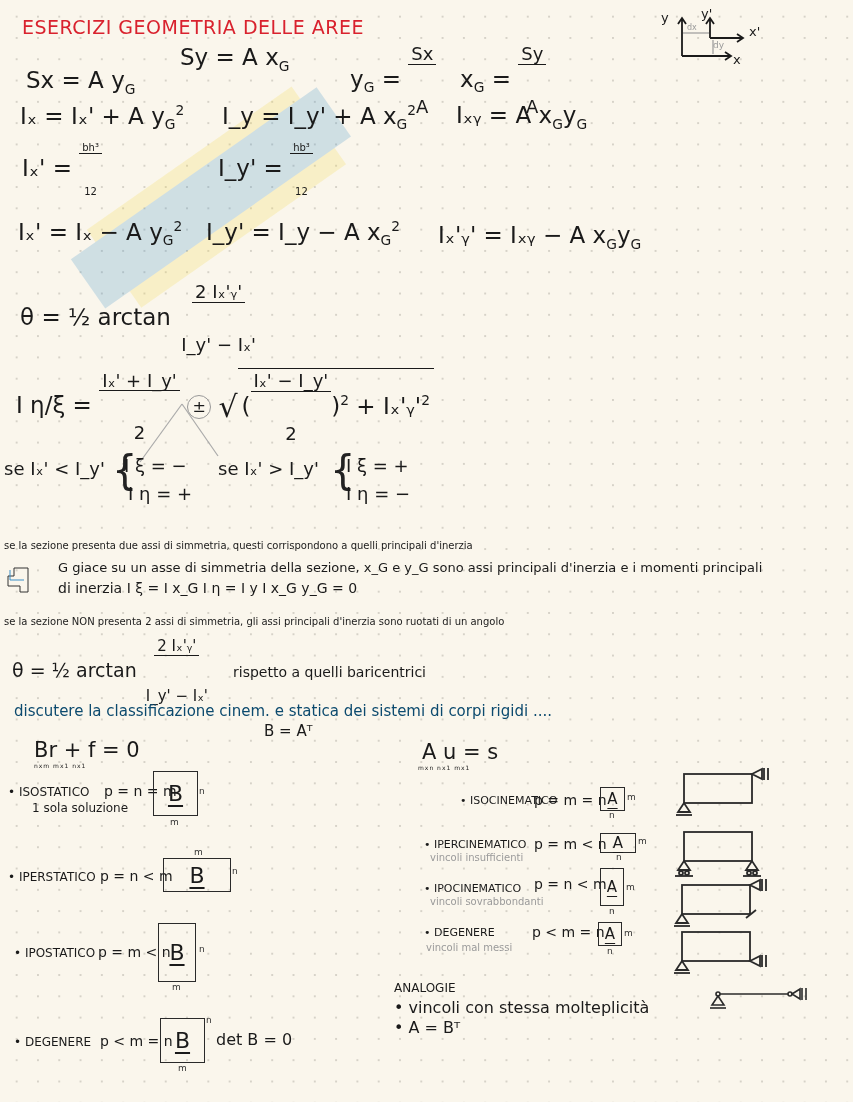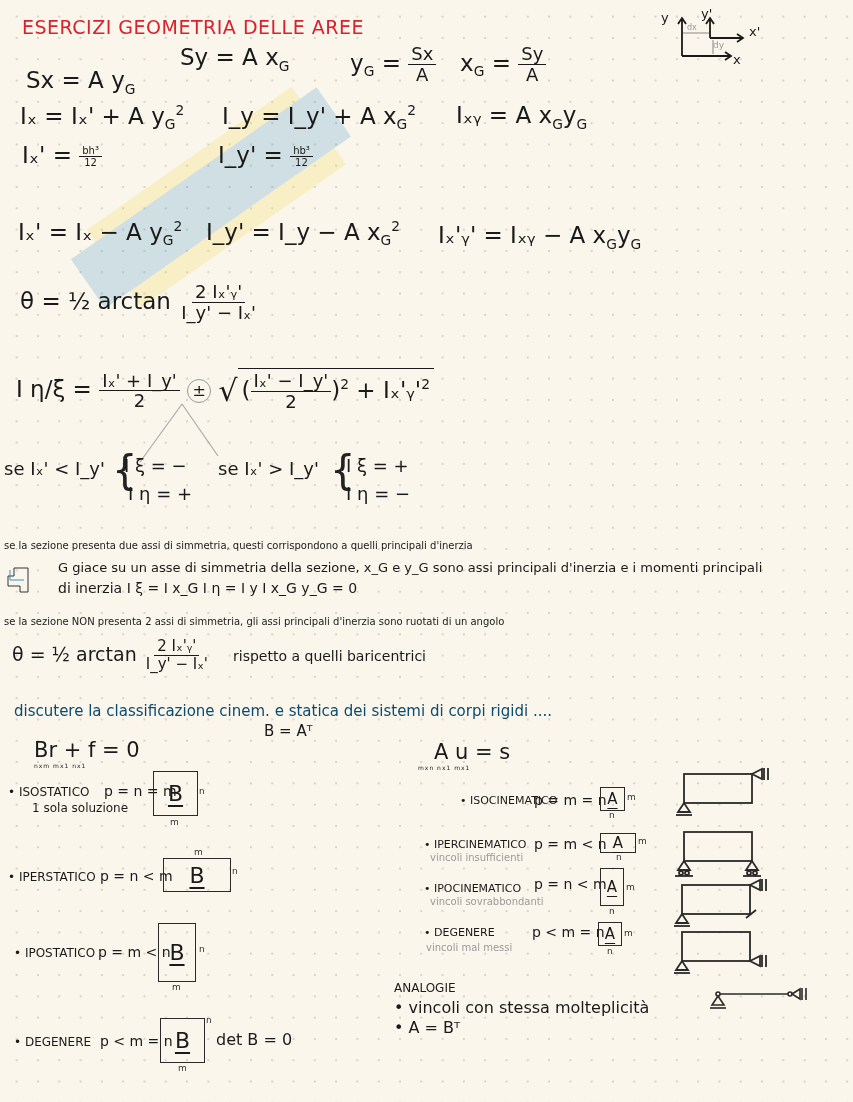--- a/index.html
+++ b/index.html
@@ -12,21 +12,21 @@
     font-family: "DejaVu Sans", sans-serif;
     color: #1a1a1a;
   }
   .abs { position: absolute; white-space: nowrap; }
   .title { color: #d9222e; font-size: 19px; letter-spacing: 0.5px; }
   .red { color: #0c4a6e; }
   .f { font-size: 23px; font-family: "DejaVu Sans", sans-serif; }
   .f-md { font-size: 18px; }
   .f-sm { font-size: 10px; }
   .grey { color: #9a9a9a; }
-  .frac { display: inline-flex; flex-direction: column; align-items: center; vertical-align: middle; line-height: 1.1; }
+  .frac { display: inline-flex; flex-direction: column; align-items: center; vertical-align: middle; line-height: 1.1; gap: 32px; }
   .frac .num { border-bottom: 1.5px solid #1a1a1a; padding: 0 3px; }
   .frac .den { padding: 0 3px; }
   sub, sup { font-size: 0.6em; }
   .boxmat { position: absolute; border: 1.6px solid #2a2a2a; display: flex; align-items: center; justify-content: center; font-size: 22px; }
   .boxmat span { text-decoration: underline; text-underline-offset: 4px; }
   .dimlbl { position: absolute; font-size: 9px; color: #333; }
   .watermark {
     position: absolute; left: 50px; top: 30px; width: 330px; height: 330px;
     pointer-events: none; opacity: 0.22;
   }
@@ -149,21 +149,21 @@
     </span>
   <span style="font-size:14px; margin-left:16px;">rispetto a quelli baricentrici</span>
 </div>
 
 <div class="abs red" style="left:14px; top:702px; font-size:15px;">discutere la classificazione cinem. e statica dei sistemi di corpi rigidi ....</div>
 <div class="abs" style="left:264px; top:722px; font-size:15px;">B = Aᵀ</div>
 
 <div class="abs" style="left:34px; top:738px; font-size:21px;">Br + f = 0</div>
 <div class="abs" style="left:34px; top:762px; font-size:6px; letter-spacing:1px;">nxm  mx1   nx1</div>
 
-<div class="abs" style="left:422px; top:740px; font-size:21px;margin-left:12px;">A u = s</div>
+<div class="abs" style="left:422px; top:740px; font-size:21px;">A u = s</div>
 <div class="abs" style="left:418px; top:764px; font-size:6px; letter-spacing:1px;">mxn  nx1   mx1</div>
 
 <div class="abs" style="left:8px; top:785px; font-size:12px;">• ISOSTATICO</div>
 <div class="abs" style="left:104px; top:783px; font-size:14px;">p = n = m</div>
 <div class="abs" style="left:32px; top:801px; font-size:12px;">1 sola soluzione</div>
 <div class="boxmat" style="left:153px; top:771px; width:43px; height:43px;">
     <span>B</span>
   </div>
 <div class="dimlbl" style="left:199px; top:786px;">n</div>
 <div class="dimlbl" style="left:170px; top:817px;">m</div>

